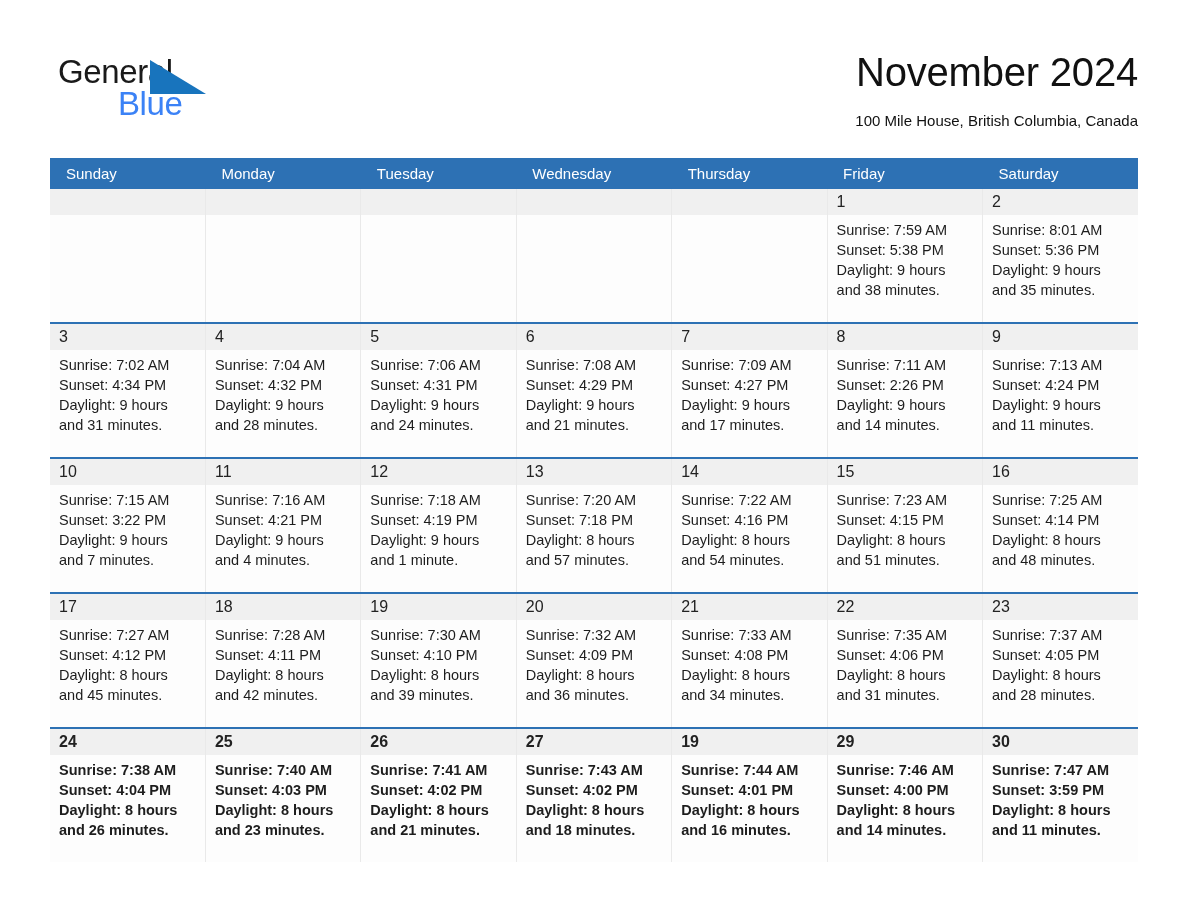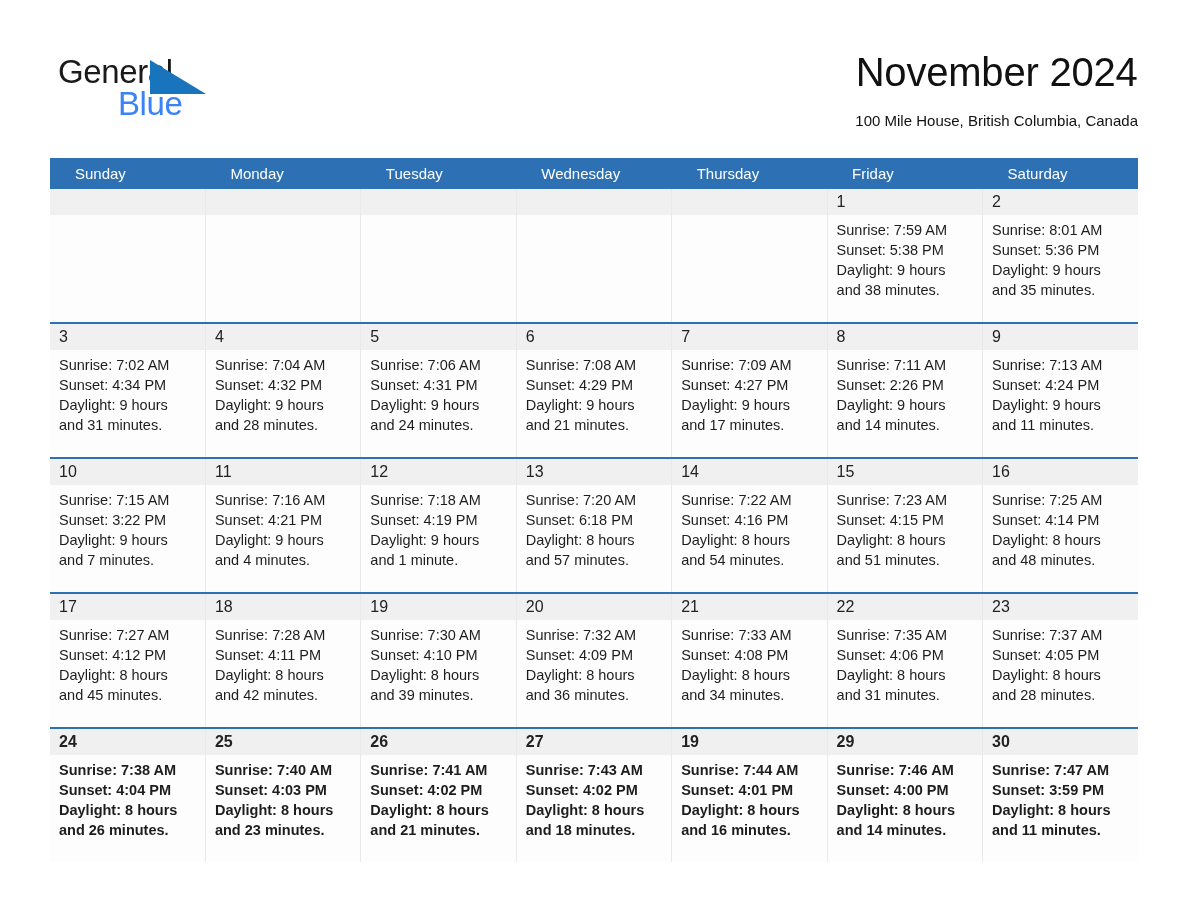--- a/index.html
+++ b/index.html
@@ -59,21 +59,21 @@
     top: 32px;
     font-size: 33px;
     letter-spacing: -0.4px;
     color: #3b82f6;
     line-height: 40px;
   }
   .title-block {
     position: absolute;
     right: 50px;
     top: 48px;
-    text-align: center;
+    text-align: right;
   }
   .month-title {
     font-size: 40px;
     font-weight: normal;
     color: #111111;
     line-height: 48px;
     letter-spacing: -0.2px;
     white-space: nowrap;
   }
   .location {
@@ -96,21 +96,21 @@
     border-collapse: collapse;
     table-layout: fixed;
     width: 1088px;
   }
   table.cal th {
     background: #2d71b4;
     color: #ffffff;
     font-weight: normal;
     font-size: 15px;
     text-align: left;
-    padding: 6px 0 7px 25px;
+    padding: 6px 0 7px 16px;
     height: 18px;
     vertical-align: middle;
     border: none;
   }
   table.cal td {
     width: 155.43px;
     vertical-align: top;
     padding: 0;
     border: none;
     border-bottom: 2px solid #2d71b4;
@@ -318,21 +318,21 @@
                 <div class="line">Sunrise: 7:18 AM</div>
                 <div class="line">Sunset: 4:19 PM</div>
                 <div class="line">Daylight: 9 hours</div>
                 <div class="line">and 1 minute.</div>
               </div>
             </td>
             <td class="">
               <div class="daynum-band"><span class="daynum">13</span></div>
               <div class="cell-body">
                 <div class="line">Sunrise: 7:20 AM</div>
-                <div class="line">Sunset: 6:18 PM</div>
+                <div class="line">Sunset: 7:18 PM</div>
                 <div class="line">Daylight: 8 hours</div>
                 <div class="line">and 57 minutes.</div>
               </div>
             </td>
             <td class="">
               <div class="daynum-band"><span class="daynum">14</span></div>
               <div class="cell-body">
                 <div class="line">Sunrise: 7:22 AM</div>
                 <div class="line">Sunset: 4:16 PM</div>
                 <div class="line">Daylight: 8 hours</div>

